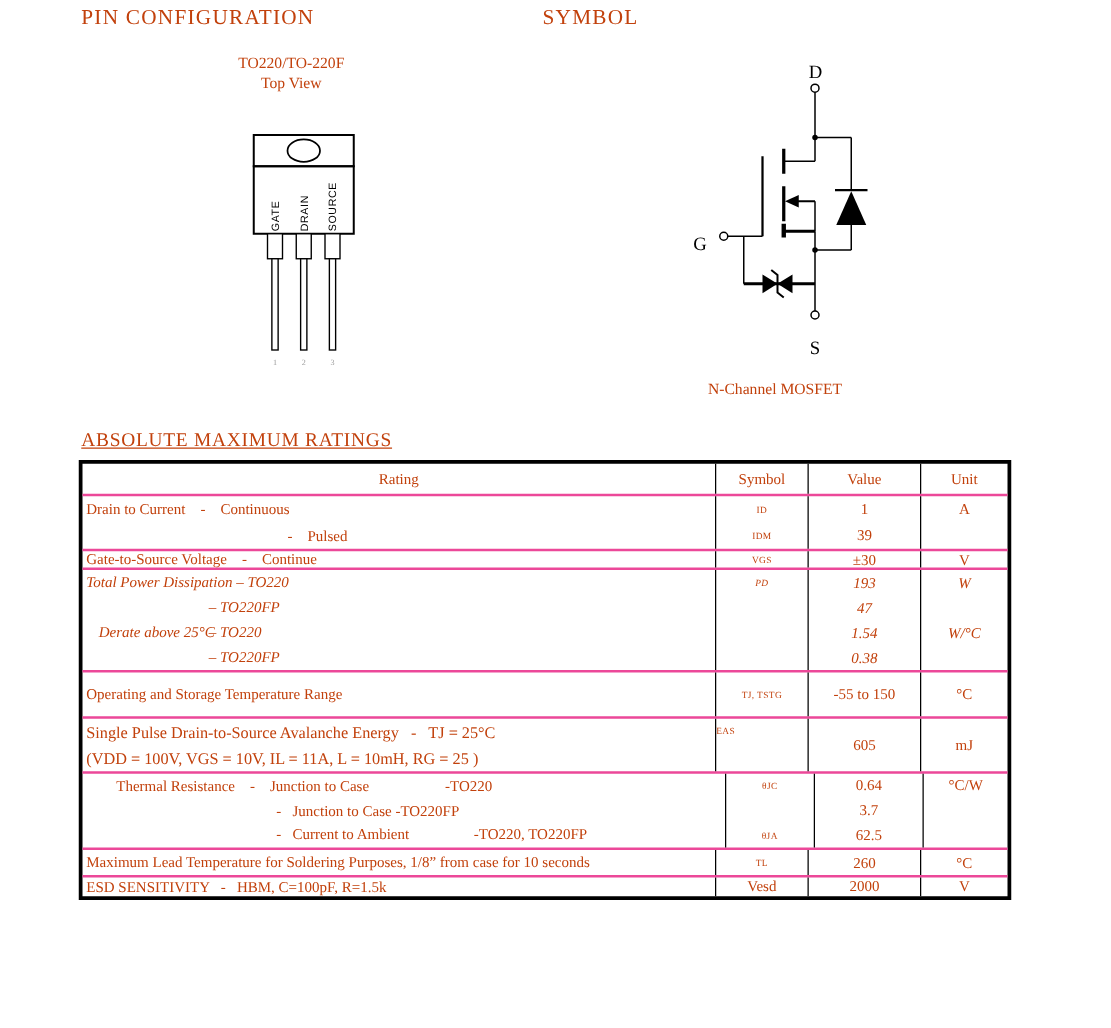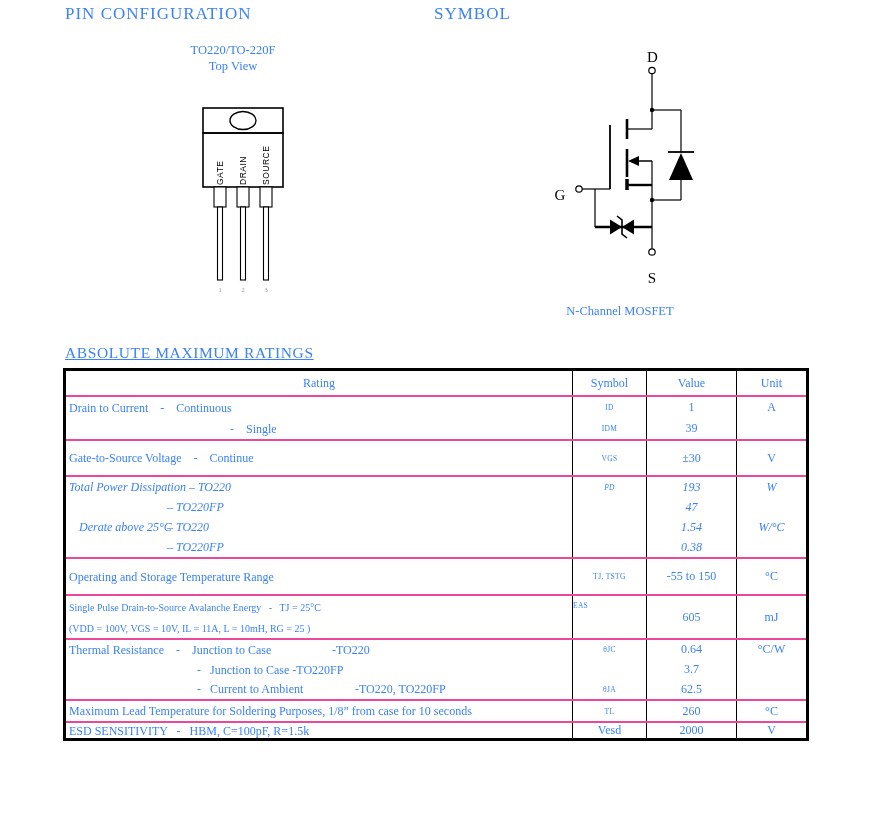--- a/index.html
+++ b/index.html
@@ -1,36 +1,36 @@
 <!DOCTYPE html>
 <html><head>
 <meta charset="utf-8">
 <style>
   html,body{margin:0;padding:0;background:#fff;}
   .page{position:relative;width:889px;height:822px;background:#ffffff;overflow:hidden;
-        font-family:"Liberation Serif","DejaVu Serif",serif;color:#3b82f6;}
+        font-family:"Liberation Serif","DejaVu Serif",serif;color:#c2410c;}
   .abs{position:absolute;}
   .h1{font-size:17px;letter-spacing:1px;}
   .pkg-caption{width:200px;left:133px;text-align:center;font-size:12.5px;line-height:16px;}
   .sym-caption{left:540px;top:304px;width:160px;text-align:center;font-size:12.5px;}
 
   
   .tbl-title{left:65px;top:344px;font-size:15.5px;letter-spacing:.6px;text-decoration:underline;}
   .ratings-table{left:63px;top:368px;width:746px;border:3px solid #000;box-sizing:border-box;background:#fff;}
   .trow{display:flex;border-top:2px solid #ec4899;box-sizing:border-box;}
   .trow.first{border-top:none;}
   .cell{box-sizing:border-box;display:flex;flex-direction:column;}
   .c-rating{width:506px;}
   .c-symbol{width:74px;border-left:1px solid #000;}
   .c-value{width:90px;border-left:1px solid #000;}
   .c-unit{width:70px;border-left:1px solid #000;}
   .slot{flex:1;display:flex;align-items:center;justify-content:center;position:relative;overflow:visible;}
   .c-rating .slot{justify-content:flex-start;}
   .seg{position:absolute;top:50%;transform:translateY(-50%);white-space:pre;font-size:12px;}
-  .seg.fine{font-size:10px;text-align:right;}
+  .seg.fine{font-size:13px;text-align:right;}
   .hdr .slot{font-size:12px;}
   .sym-small .slot{font-size:7.5px;letter-spacing:.3px;}
   .sym-big .slot{font-size:12px;}
   .c-value .slot{font-size:12px;}
   .c-unit .slot{font-size:12px;}
   .pad-top{align-items:flex-start;padding-top:5px;}
 </style>
 </head>
 <body>
 
@@ -139,38 +139,38 @@
           </div>
         </div>
     </div>
 
     <div class="trow" style="height:44px;">
       <div class="cell c-rating">
         <div class="slot">
             <span class="seg" style="left:3px;">Drain to Current    -    Continuous</span>
           </div>
         <div class="slot">
-            <span class="seg" style="left:164px;">-    Single</span>
+            <span class="seg" style="left:164px;">-    Pulsed</span>
           </div>
       </div>
       <div class="cell c-symbol sym-small">
         <div class="slot">ID</div>
         <div class="slot">IDM</div>
       </div>
       <div class="cell c-value">
         <div class="slot">1</div>
         <div class="slot">39</div>
       </div>
       <div class="cell c-unit">
         <div class="slot">A</div>
         <div class="slot"></div>
       </div>
     </div>
 
-    <div class="trow" style="height:36px;text-align:right;">
+    <div class="trow" style="height:15px;text-align:right;">
       <div class="cell c-rating">
         <div class="slot">
             <span class="seg" style="left:3px;">Gate-to-Source Voltage    -    Continue</span>
           </div>
       </div>
       <div class="cell c-symbol sym-small">
           <div class="slot">VGS</div>
         </div>
       <div class="cell c-value">
           <div class="slot">±30</div>
@@ -246,21 +246,21 @@
           <div class="slot" style="flex:0 0 auto;">EAS</div>
         </div>
       <div class="cell c-value">
           <div class="slot">605</div>
         </div>
       <div class="cell c-unit">
           <div class="slot">mJ</div>
         </div>
     </div>
 
-    <div class="trow" style="height:61px;">
+    <div class="trow" style="height:61px;padding-left:24px;">
       <div class="cell c-rating">
         <div class="slot">
           <span class="seg" style="left:3px;">Thermal Resistance    -    Junction to Case</span>
           <span class="seg" style="left:266px;">-TO220</span>
         </div>
         <div class="slot">
             <span class="seg" style="left:131px;">-   Junction to Case -TO220FP</span>
           </div>
         <div class="slot">
           <span class="seg" style="left:131px;">-   Current to Ambient</span>

